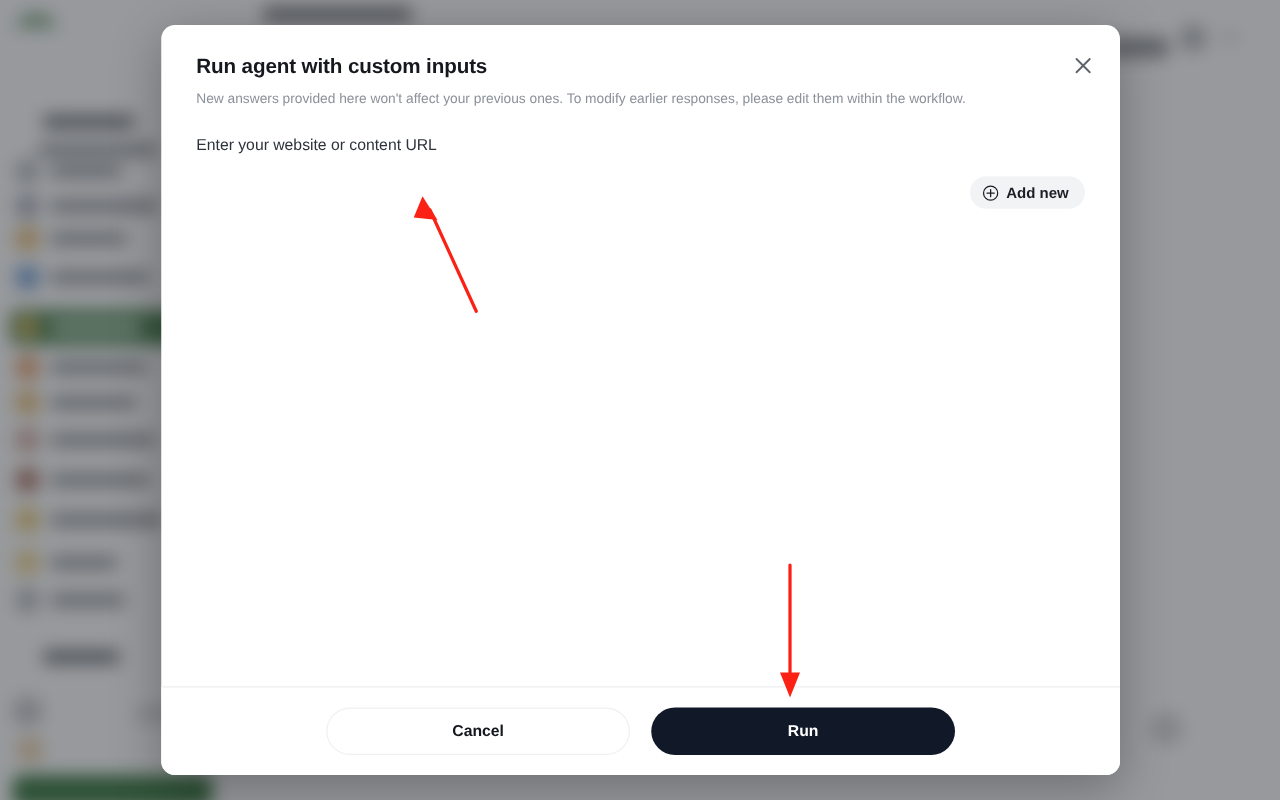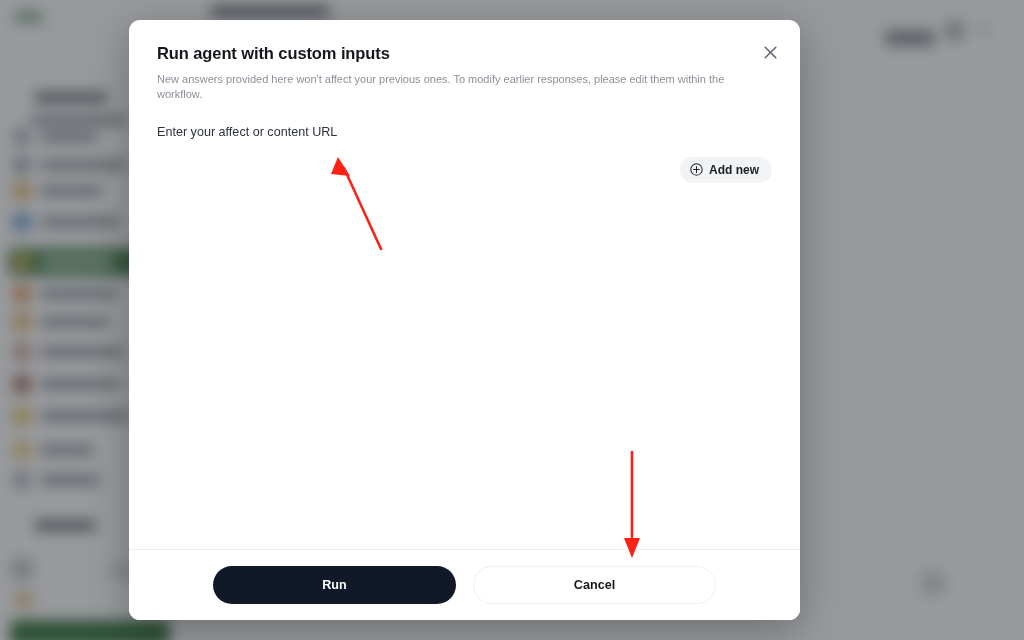--- a/index.html
+++ b/index.html
@@ -54,21 +54,21 @@
   #bg-right-circle{position:absolute;left:920px;top:570px;width:26px;height:26px;border-radius:50%;background:#7b8088;opacity:.35;}
   #bg-canvas-dot{position:absolute;left:108px;top:565px;width:56px;height:12px;border-radius:6px;background:#9aa0a6;opacity:.45;}
 
   
   #scrim{
     position:absolute;inset:0;background:rgba(66,70,75,.55);
   }
 
   
   #modal{
-    position:absolute;left:129px;top:20px;width:671px;height:600px;
+    position:absolute;left:129px;top:20px;width:767px;height:600px;
     background:#ffffff;border-radius:11px;
     box-shadow:0 10px 40px rgba(0,0,0,.28);
     overflow:hidden;
   }
   #modal-header{position:relative;padding:24px 28px 0 28px;}
   #modal-title{
     font-size:16.5px;font-weight:bold;color:#16181d;letter-spacing:-.1px;margin:0;
   }
   #modal-subtitle{
     font-size:11px;color:#8b9099;margin:9px 0 0 0;line-height:1.4;
@@ -178,38 +178,38 @@
     <h1 id="modal-title">Run agent with custom inputs</h1>
     <p id="modal-subtitle">New answers provided here won't affect your previous ones. To modify earlier responses, please edit them within the workflow.</p>
     <button id="close-btn">
       <svg width="13" height="13" viewBox="0 0 13 13">
         <path d="M1.2 1.2 L11.8 11.8 M11.8 1.2 L1.2 11.8" stroke="currentColor" stroke-width="1.5" stroke-linecap="round"></path>
       </svg>
     </button>
   </div>
 
   <div id="modal-body">
-    <label id="field-label" for="url-input">Enter your affect or content URL</label>
+    <label id="field-label" for="url-input">Enter your website or content URL</label>
 
     <div id="add-new-row">
       <button id="add-new-btn">
         <span>
           <svg width="13" height="13" viewBox="0 0 14 14">
             <circle cx="7" cy="7" r="6.1" fill="none" stroke="#1b1e24" stroke-width="1.1"></circle>
             <path d="M7 3.9 V10.1 M3.9 7 H10.1" stroke="#1b1e24" stroke-width="1.1" stroke-linecap="round"></path>
           </svg>
         </span>
         <span>Add new</span>
       </button>
     </div>
   </div>
 
   <div id="modal-footer">
+    <button id="cancel-button">Cancel</button>
     <button id="run-button">Run</button>
-    <button id="cancel-button">Cancel</button>
   </div>
 </div>
 
 <svg id="annotations" width="1024" height="640" viewBox="0 0 1024 640">
   <g>
     <line x1="381" y1="249" x2="344" y2="168" stroke="#fb2114" stroke-width="2.6" stroke-linecap="round"></line>
     <path d="M338 157 L350 176 L331 174 Z" fill="#fb2114"></path>
   </g>
   <g>
     <line x1="632" y1="452" x2="632" y2="542" stroke="#fb2114" stroke-width="2.6" stroke-linecap="round"></line>

